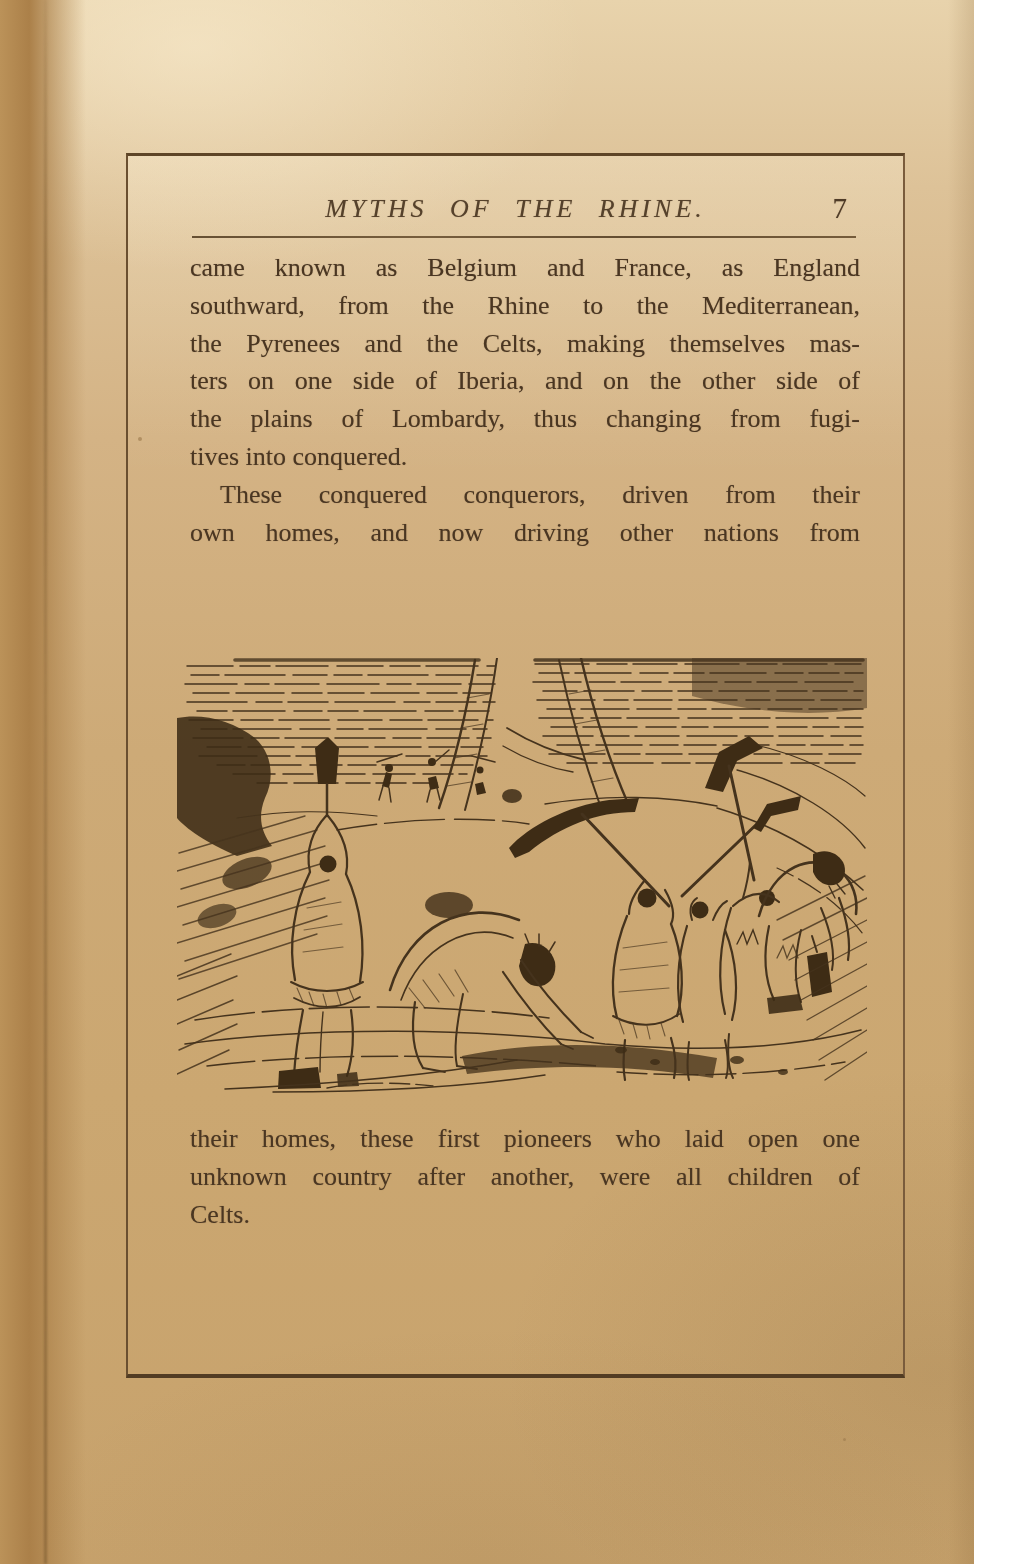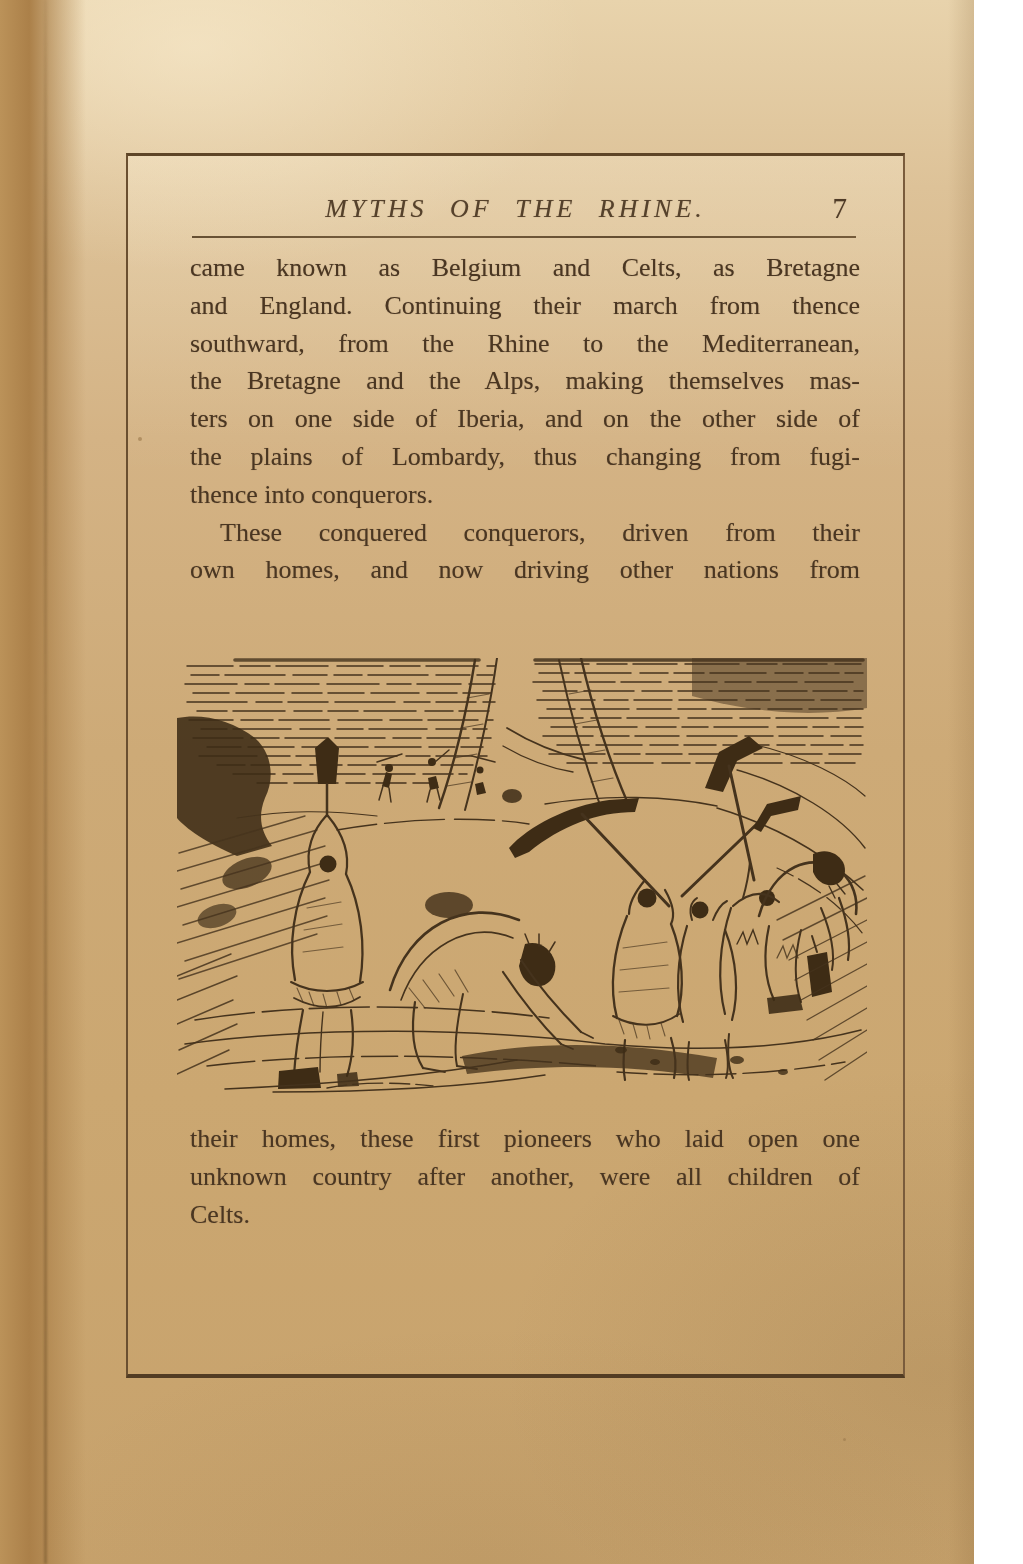--- a/index.html
+++ b/index.html
@@ -63,27 +63,26 @@
   <div class="speck" style="left:986px;top:705px;width:5px;height:4px;background:#7b5a31;opacity:.5;"></div>
   <div class="speck" style="left:843px;top:1438px;width:3px;height:3px;background:#8a6840;opacity:.4;"></div>
 
   <div class="frame">
 
     <div class="head-title">MYTHS OF THE RHINE.</div>
     <div class="head-num">7</div>
     <div class="head-rule"></div>
 
     <div class="textblock tb-top">
-      <div class="tline">came known as Belgium and Celts, as Bretagne</div>
-      <div class="tline">and England. Continuing their march from thence</div>
+      <div class="tline">came known as Belgium and France, as England</div>
       <div class="tline">southward, from the Rhine to the Mediterranean,</div>
-      <div class="tline">the Bretagne and the Alps, making themselves mas-</div>
+      <div class="tline">the Pyrenees and the Celts, making themselves mas-</div>
       <div class="tline">ters on one side of Iberia, and on the other side of</div>
       <div class="tline">the plains of Lombardy, thus changing from fugi-</div>
-      <div class="tline endline">thence into conquerors.</div>
+      <div class="tline endline">tives into conquered.</div>
       <div class="tline indent">These conquered conquerors, driven from their</div>
       <div class="tline">own homes, and now driving other nations from</div>
     </div>
 
     <div class="illustration">
       <svg width="690" height="435" viewBox="0 0 690 435" xmlns="http://www.w3.org/2000/svg">
         <g stroke="#3b2a17" fill="none" stroke-width="1.5" stroke-linecap="round" opacity="0.93">
 
           <path d="M58 2 H302" stroke-width="3.6" opacity=".8"></path>
           <path d="M358 2 H686" stroke-width="3.6" opacity=".85"></path>

